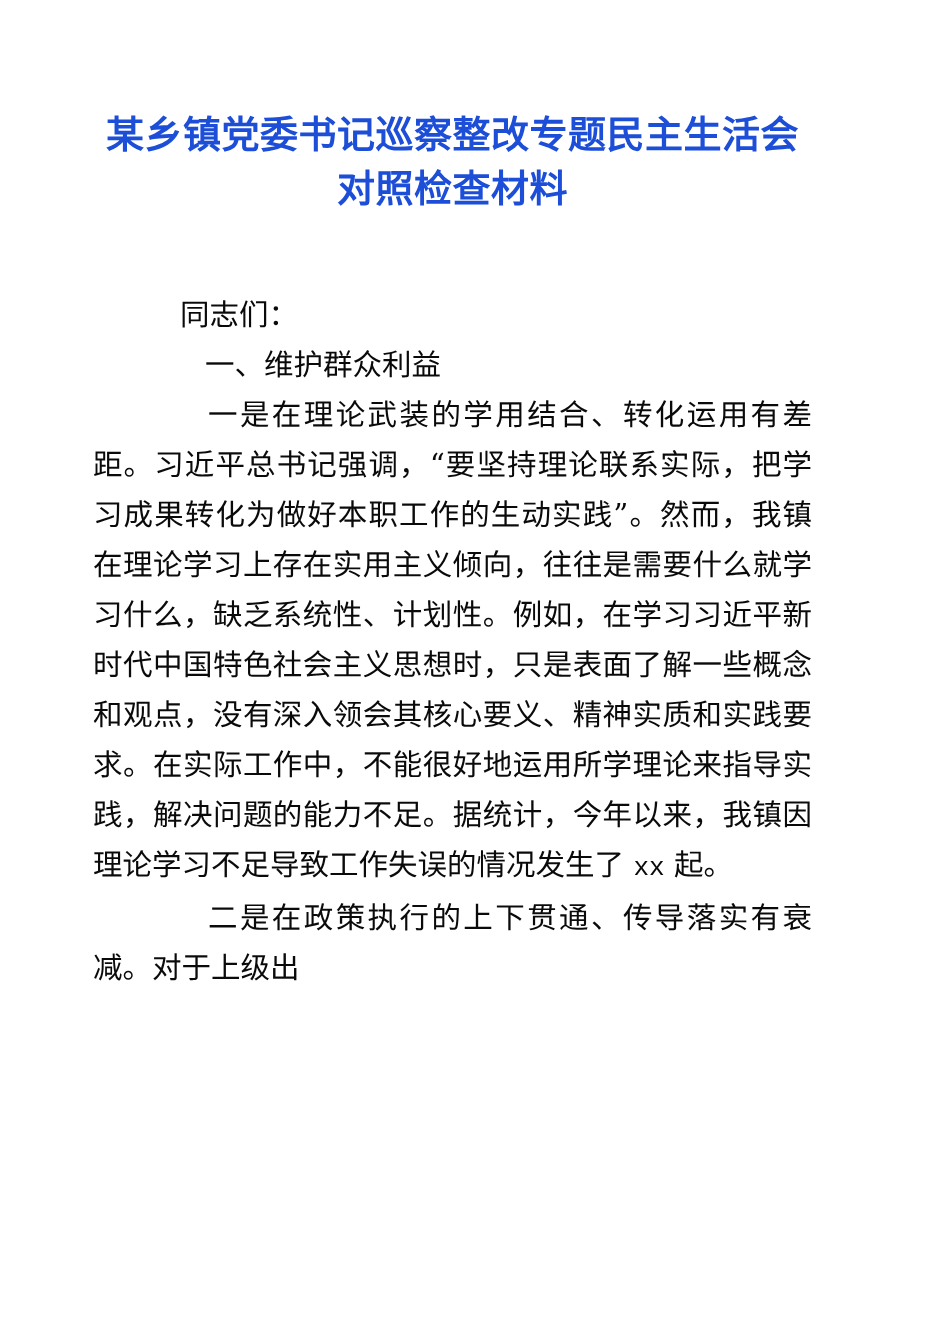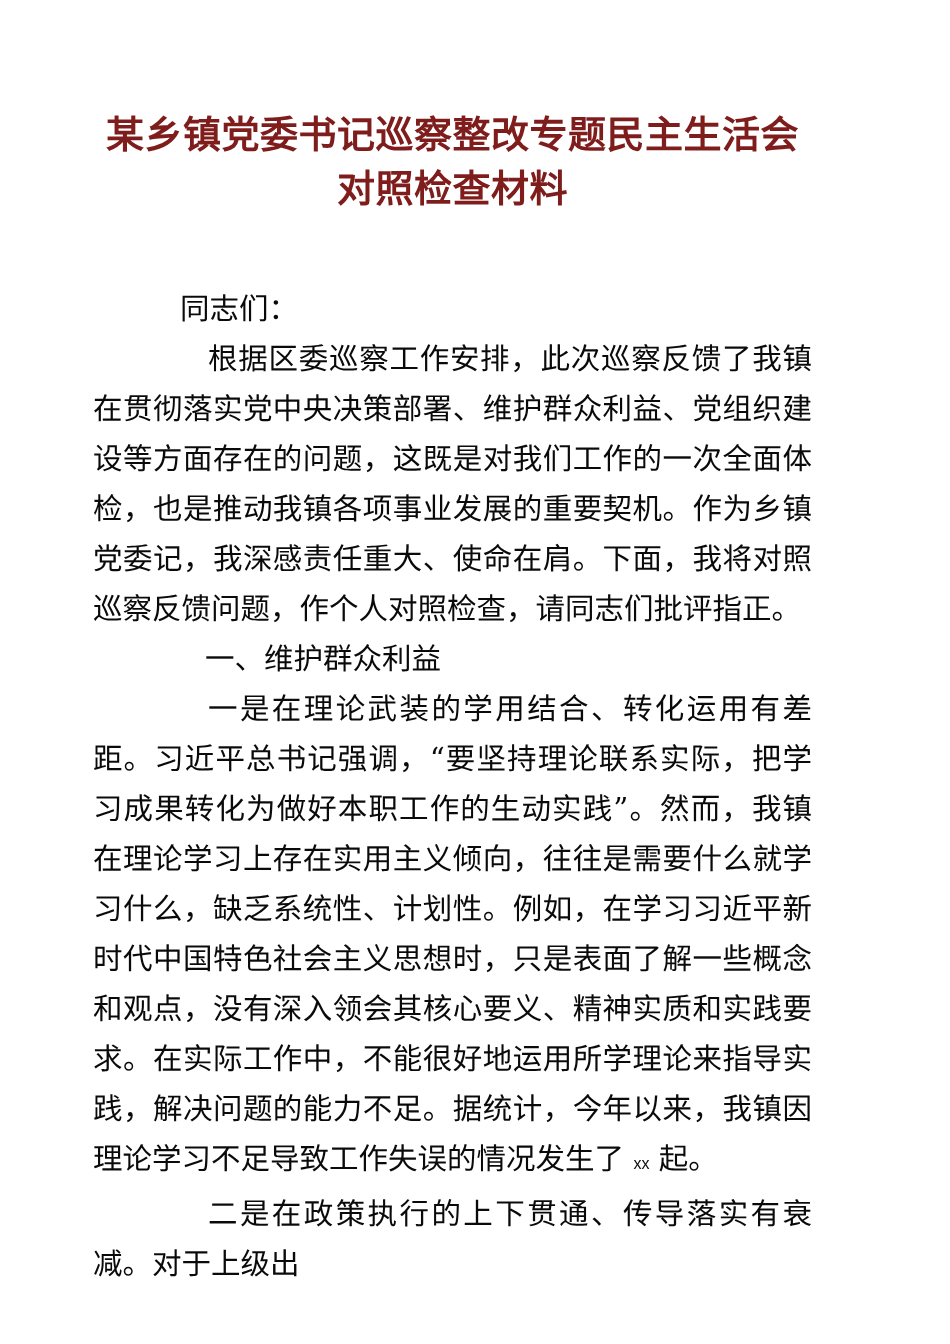--- a/index.html
+++ b/index.html
@@ -22,21 +22,21 @@
   .doc-title {
     position: absolute;
     left: 93px;
     top: 108px;
     width: 719px;
     text-align: center;
     font-family: "DejaVu Sans", "Liberation Sans", sans-serif;
     font-weight: 700;
     font-size: 38px;
     line-height: 54px;
-    color: #7f1d1d;
+    color: #1d4ed8;
     letter-spacing: 0.5px;
     white-space: pre-line;
   }
 
   
   .doc-body {
     position: absolute;
     left: 93px;
     top: 284px;
     width: 719px;
@@ -49,42 +49,41 @@
   .para {
     margin: 0;
     text-align: justify;
     text-justify: inter-character;
     text-align-last: left;
     word-break: break-all;
     letter-spacing: 0px;
   }
 
   
-  .indent-salutation { text-indent: 87px; }
+  .indent-salutation { text-indent: 87px; margin-top: 6px; }
   .indent-normal     { text-indent: 115px; }
   .indent-heading    { text-indent: 112px; }
 
   .latin {
-    font-family: Liberation Sans, sans-serif;
-    font-size: 16px;
+    font-family: Liberation Mono, monospace;
+    font-size: 26px;
   }
 </style>
 </head>
 <body>
 
 <div class="page">
 
   <div class="doc-title">某乡镇党委书记巡察整改专题民主生活会
 对照检查材料</div>
 
   <div class="doc-body">
 
     <p class="para indent-salutation">同志们：</p>
 
-    <p class="para indent-normal">根据区委巡察工作安排，此次巡察反馈了我镇在贯彻落实党中央决策部署、维护群众利益、党组织建设等方面存在的问题，这既是对我们工作的一次全面体检，也是推动我镇各项事业发展的重要契机。作为乡镇党委记，我深感责任重大、使命在肩。下面，我将对照巡察反馈问题，作个人对照检查，请同志们批评指正。</p>
 
     <p class="para indent-heading">一、维护群众利益</p>
 
 
     <p class="para indent-normal"><span>一是在理论武装的学用结合、转化运用有差距。习近平总书记强调，“要坚持理论联系实际，把学习成果转化为做好本职工作的生动实践”。然而，我镇在理论学习上存在实用主义倾向，往往是需要什么就学习什么，缺乏系统性、计划性。例如，在学习习近平新时代中国特色社会主义思想时，只是表面了解一些概念和观点，没有深入领会其核心要义、精神实质和实践要求。在实际工作中，不能很好地运用所学理论来指导实践，解决问题的能力不足。据统计，今年以来，我镇因理论学习不足导致工作失误的情况发生了 </span><span class="latin">xx</span><span> 起。</span></p>
 
     <p class="para indent-normal">二是在政策执行的上下贯通、传导落实有衰减。对于上级出</p>
 
   </div>
 </div>

